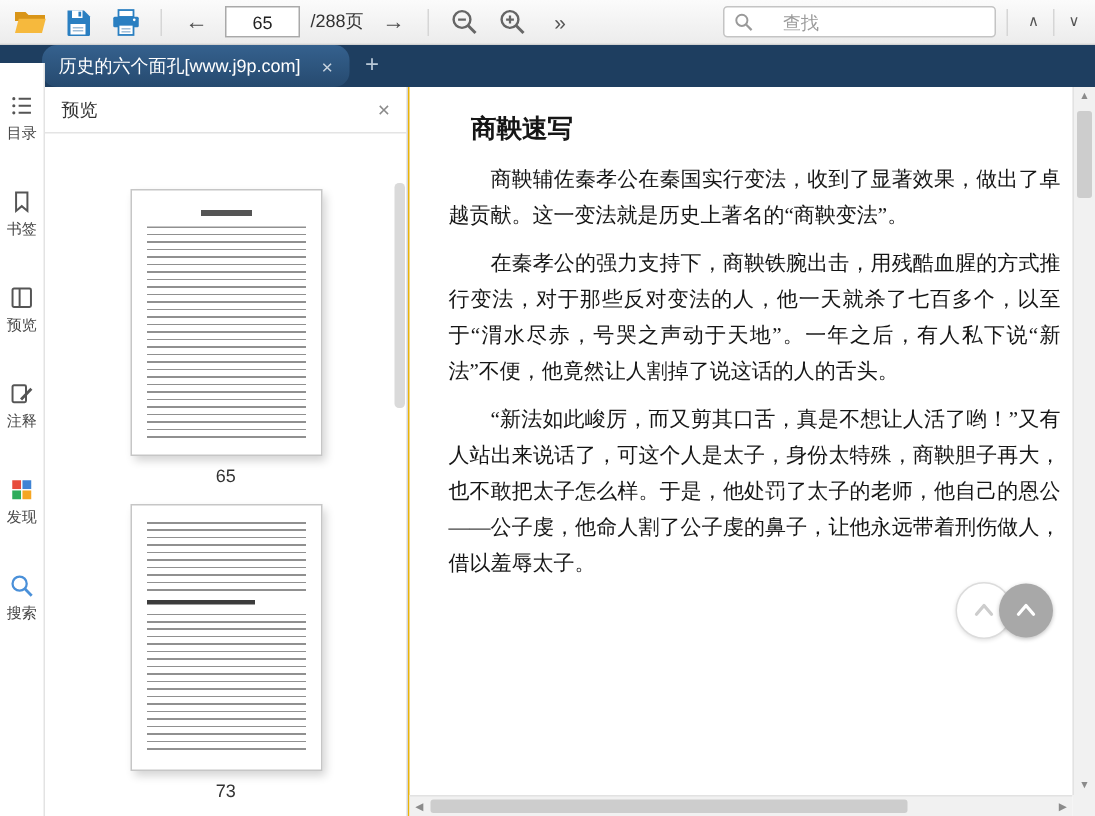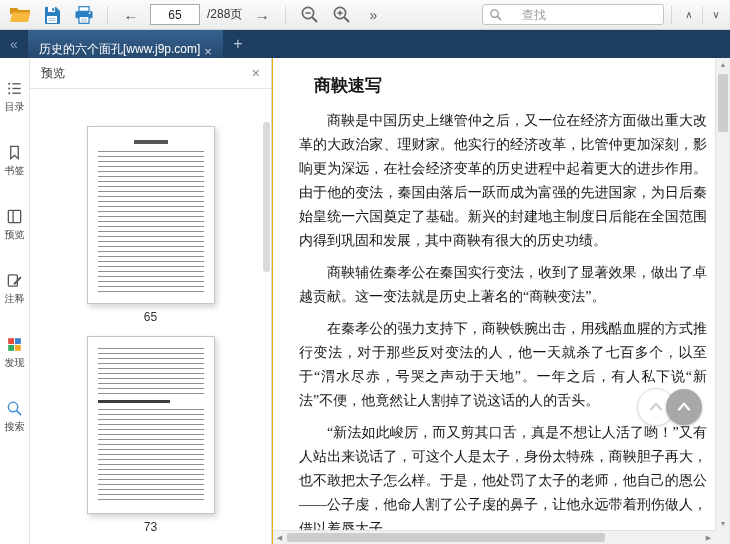--- a/index.html
+++ b/index.html
@@ -13,27 +13,27 @@
   .page-input{width:44px;height:17px;border:1px solid #a9a9a9;font-size:12px;text-align:center;color:#222;background:#fff;margin:0 3px;}
   .page-total{font-size:12px;color:#333;margin:0 4px;white-space:nowrap;}
   .search-box{display:flex;align-items:center;width:168px;height:19px;background:#fff;border:1px solid #c4c4c4;border-radius:3px;padding:0 6px;gap:18px;margin-left:auto;}
   .search-input{border:none;outline:none;flex:1;font-size:12px;color:#333;background:transparent;min-width:0;}
   .search-input::placeholder{color:#9b9b9b;}
   .find-btn{width:20px;height:22px;display:flex;align-items:center;justify-content:center;font-size:10px;color:#555;cursor:pointer;}
 
   
   .tabbar{position:absolute;left:0;top:30px;width:730px;height:28px;background:#1e3e60;display:flex;align-items:stretch;}
   .collapse-btn{width:28px;display:flex;align-items:center;justify-content:center;color:#8fa9c6;font-size:14px;cursor:pointer;}
-  .tab{display:flex;align-items:flex-end;gap:4px;padding:0 11px;background:linear-gradient(#35618e,#264a6f);color:#fff;font-size:12px;max-width:230px;white-space:nowrap;cursor:pointer;}
+  .tab{display:flex;align-items:center;gap:14px;padding:0 11px;background:linear-gradient(#35618e,#264a6f);color:#fff;font-size:12px;max-width:230px;white-space:nowrap;cursor:pointer;border-radius:10px;}
   .tab-title{overflow:hidden;text-overflow:ellipsis;}
   .tab-close{color:#c8d4e0;font-size:13px;line-height:1;cursor:pointer;}
   .tab-add{width:30px;display:flex;align-items:center;justify-content:center;color:#b9c8d6;font-size:16px;cursor:pointer;}
 
   
-  .side-rail{position:absolute;left:0;top:60px;width:30px;bottom:0;background:#fff;border-right:1px solid #e3e3e3;display:flex;flex-direction:column;align-items:center;padding-top:20px;gap:30px;box-sizing:border-box;}
+  .side-rail{position:absolute;left:0;top:42px;width:30px;bottom:0;background:#fff;border-right:1px solid #e3e3e3;display:flex;flex-direction:column;align-items:center;padding-top:20px;gap:30px;box-sizing:border-box;}
   .side-item{display:flex;flex-direction:column;align-items:center;gap:3px;cursor:pointer;}
   .side-label{font-size:10px;color:#474747;white-space:nowrap;letter-spacing:0;}
 
   
   .preview-panel{position:absolute;left:30px;top:58px;width:242px;bottom:0;background:#fff;border-right:1px solid #d6d6d6;box-sizing:border-box;}
   .panel-header{height:30px;border-bottom:1px solid #e4e4e4;display:flex;align-items:center;padding:0 11px;}
   .panel-title{font-size:12px;color:#333;}
   .panel-close{margin-left:auto;color:#8a8a8a;font-size:14px;line-height:1;cursor:pointer;}
   .zoom-row{height:28px;display:flex;align-items:center;gap:16px;padding:0 13px;}
   .zoom-ctl{display:flex;align-items:center;gap:5px;font-size:12px;color:#333;cursor:pointer;}
@@ -238,21 +238,20 @@
       </div>
     </div>
     <div class="panel-scrollbar">
       <div class="panel-thumbbar"></div>
     </div>
   </div>
 
   <div class="main">
     <div class="doc">
       <div class="doc-title">商鞅速写</div>
-      <p class="para">商鞅是中国历史上继管仲之后，又一位在经济方面做出重大改革的大政治家、理财家。他实行的经济改革，比管仲更加深刻，影响更为深远，在社会经济变革的历史进程中起着更大的进步作用。由于他的变法，秦国由落后一跃而成为富强的先进国家，为日后秦始皇统一六国奠定了基础。新兴的封建地主制度日后能在全国范围内得到巩固和发展，其中商鞅有很大的历史功绩。</p>
       <p class="para">商鞅辅佐秦孝公在秦国实行变法，收到了显著效果，做出了卓越贡献。这一变法就是历史上著名的“商鞅变法”。</p>
       <p class="para">在秦孝公的强力支持下，商鞅铁腕出击，用残酷血腥的方式推行变法，对于那些反对变法的人，他一天就杀了七百多个，以至于“渭水尽赤，号哭之声动于天地”。一年之后，有人私下说“新法”不便，他竟然让人割掉了说这话的人的舌头。</p>
       <p class="para">“新法如此峻厉，而又剪其口舌，真是不想让人活了哟！”又有人站出来说话了，可这个人是太子，身份太特殊，商鞅胆子再大，也不敢把太子怎么样。于是，他处罚了太子的老师，他自己的恩公——公子虔，他命人割了公子虔的鼻子，让他永远带着刑伤做人，借以羞辱太子。</p>
 
     </div>
 
     <div class="float-btns">
       <div class="fb fb-ghost">
         <svg width="20" height="20" viewBox="0 0 24 24">
           <polyline points="6,15 12,8 18,15" fill="none" stroke="currentColor" stroke-width="2.6" stroke-linecap="round" stroke-linejoin="round"></polyline>

